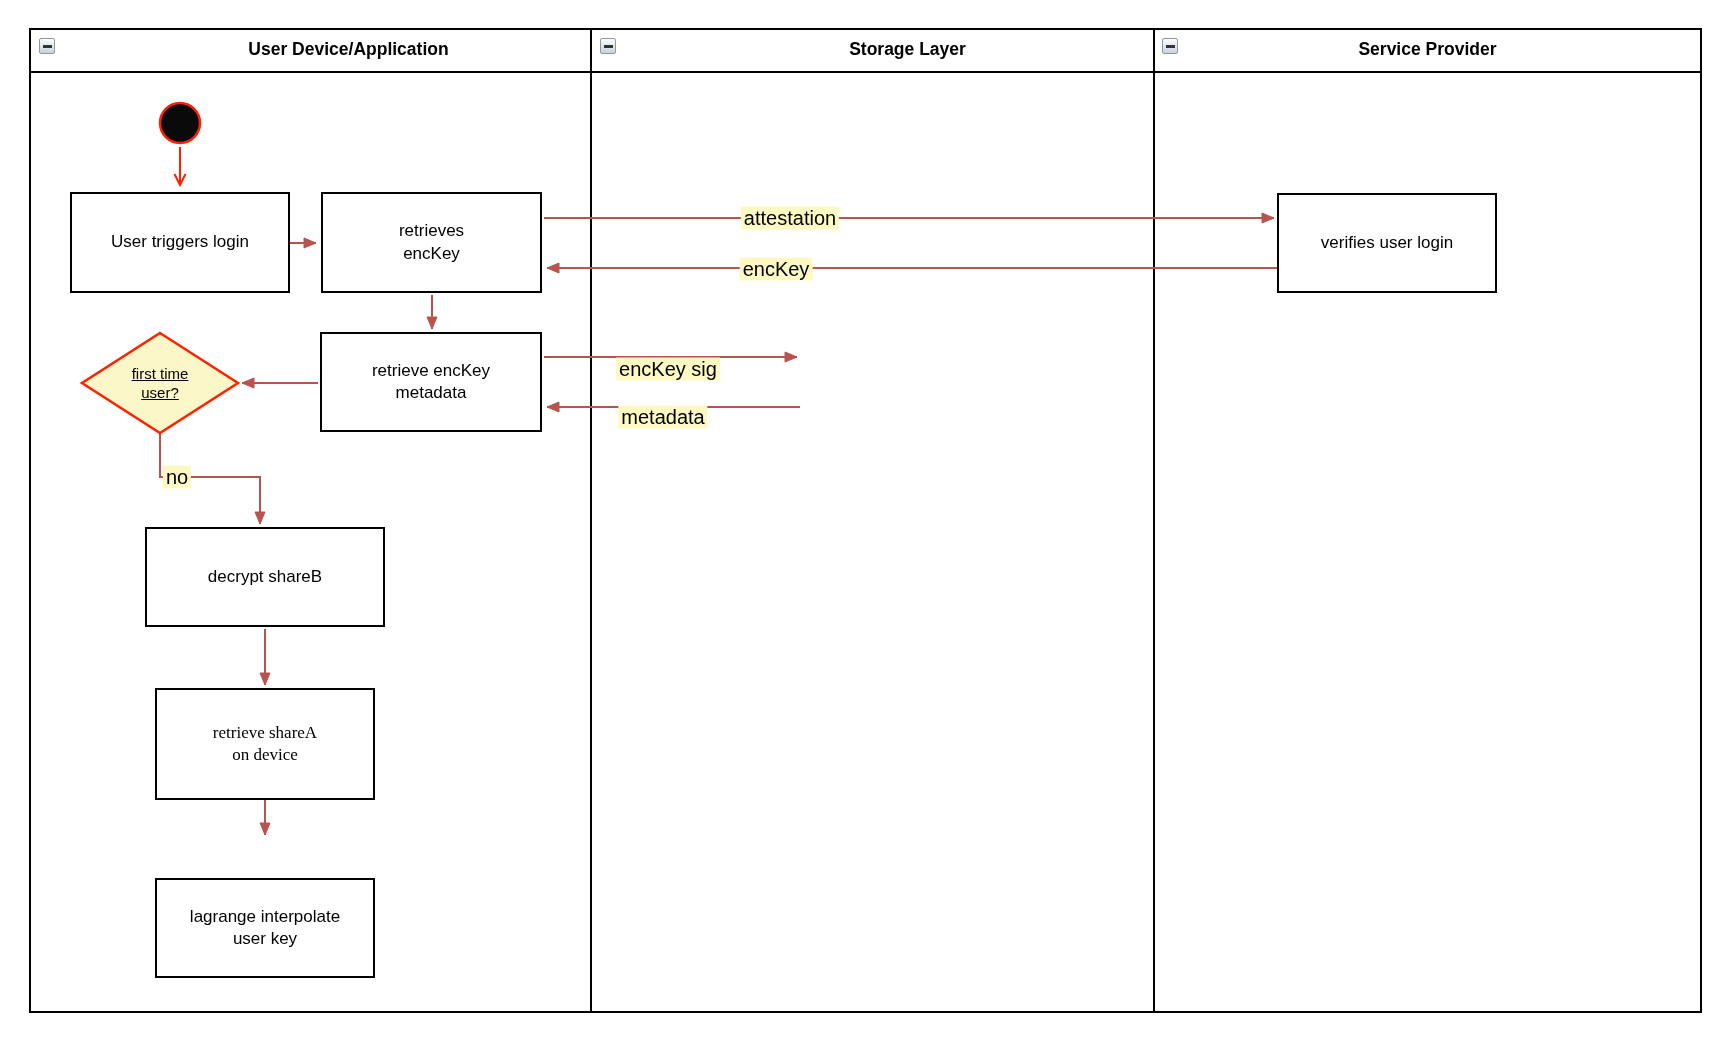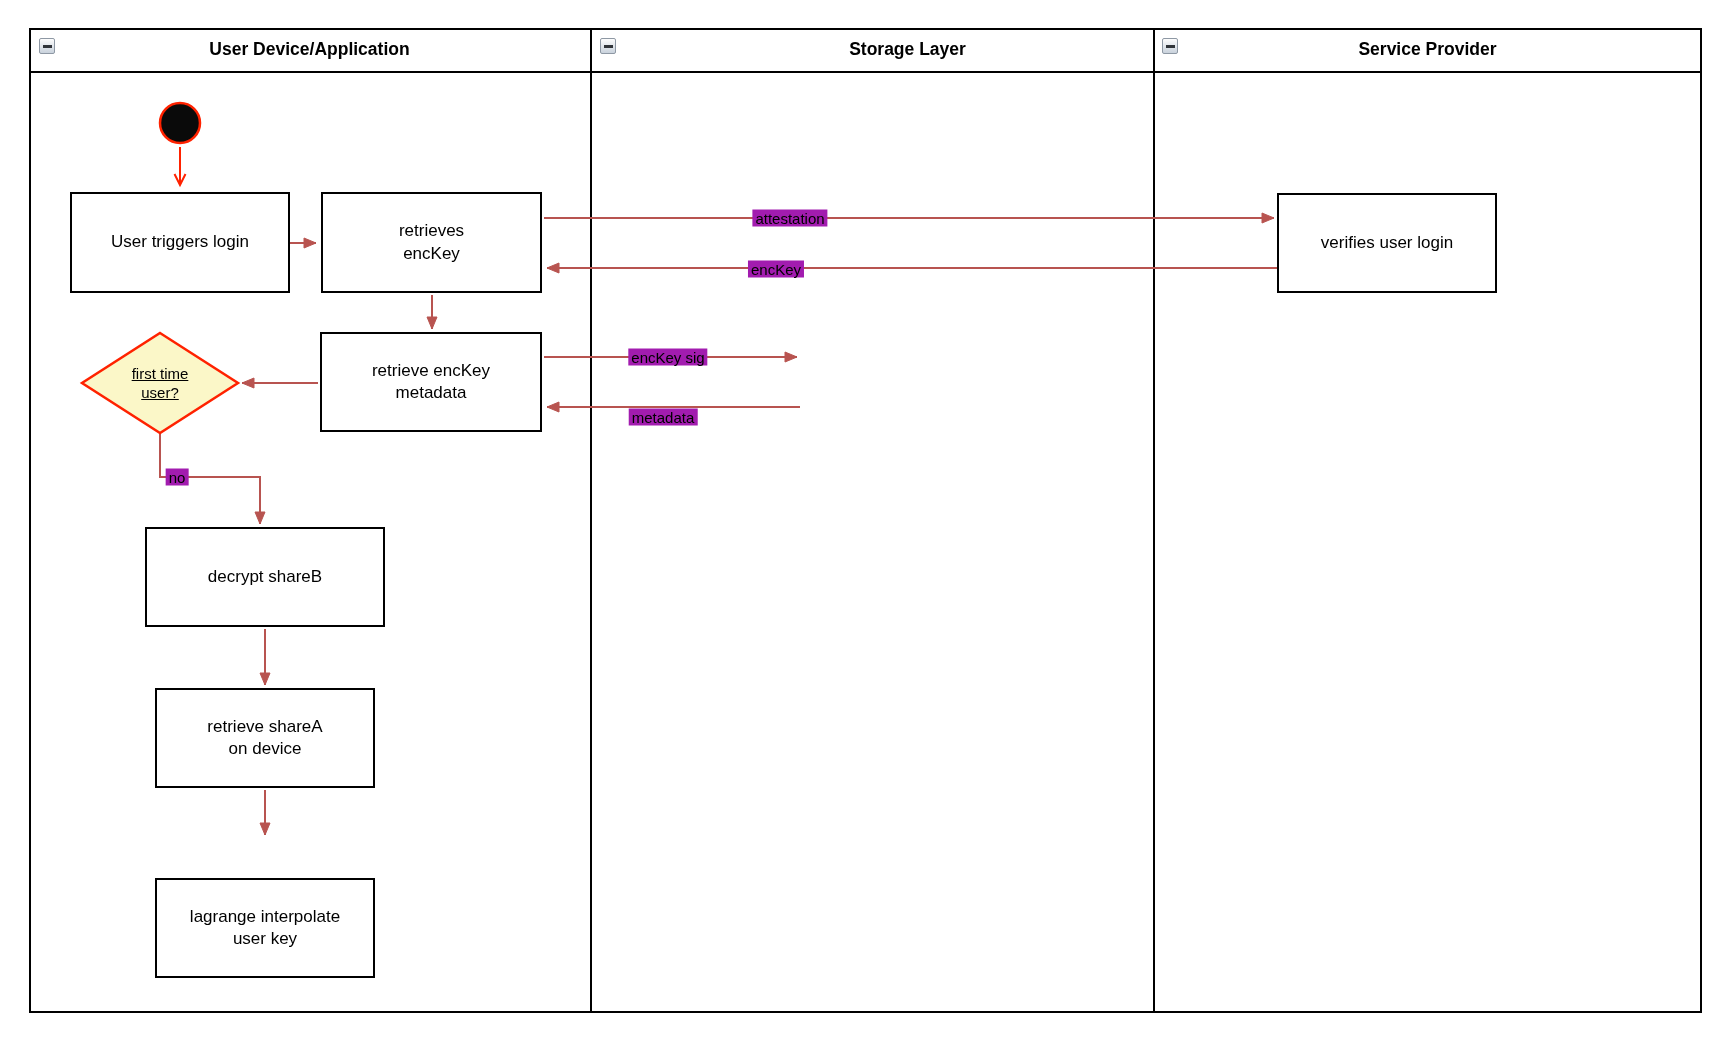--- a/index.html
+++ b/index.html
@@ -7,53 +7,53 @@
     position:relative;width:1732px;height:1038px;background:#fff;
     font-family:"Liberation Sans", sans-serif;color:#000;overflow:hidden;
   }
   
   .pool{position:absolute;left:29px;top:28px;width:1673px;height:985px;
         border:2px solid #000;box-sizing:border-box;background:#fff;}
   .header-sep{position:absolute;left:29px;top:71px;width:1673px;height:2px;background:#000;}
   .lane-sep{position:absolute;top:28px;height:985px;width:2px;background:#000;}
   #lane-sep-1{left:590px;} #lane-sep-2{left:1153px;}
   .lane-header{position:absolute;top:28px;height:43px;display:flex;align-items:center;justify-content:center;}
-  #lane-header-0{left:29px;width:561px;}
+  #lane-header-0{left:29px;width:561px;padding-left:39px;}
   #lane-header-1{left:590px;width:563px;margin-left:36px;}
   #lane-header-2{left:1153px;width:549px;}
   .lane-title{font-weight:bold;font-size:17.5px;}
   .collapse-btn{position:absolute;top:38px;width:16px;height:16px;border:1px solid #8e98a4;
       border-radius:2px;background:linear-gradient(#fdfdfd,#c9d2dc);box-sizing:border-box;
       display:flex;align-items:center;justify-content:center;}
   .collapse-btn .bar{width:9px;height:3px;background:#31353a;}
   #collapse-0{left:39px;} #collapse-1{left:600px;} #collapse-2{left:1162px;}
 
   
   .node-box{position:absolute;border:2px solid #000;background:#fff;box-sizing:border-box;
       display:flex;align-items:center;justify-content:center;text-align:center;}
   .node-label{font-size:17px;line-height:1.3;white-space:pre-line;}
   #box-user-triggers-login{left:70px;top:192px;width:220px;height:101px;}
   #box-retrieves-enckey{left:321px;top:192px;width:221px;height:101px;}
   #box-verifies-user-login{left:1277px;top:193px;width:220px;height:100px;}
   #box-retrieve-enckey-metadata{left:320px;top:332px;width:222px;height:100px;}
   #box-verifies-enckey-signature{left:800px;top:332px;width:222px;height:100px;}
   #box-decrypt-shareb{left:145px;top:527px;width:240px;height:100px;}
-  #box-retrieve-sharea{left:155px;top:688px;width:220px;height:100px;}
+  #box-retrieve-sharea{left:155px;top:688px;width:220px;height:112px;font-family:Liberation Serif, serif;}
   #box-lagrange{left:155px;top:838px;width:220px;height:100px;margin-top:40px;}
 
   .decision-label{position:absolute;left:100px;top:351px;width:120px;height:64px;
       display:flex;align-items:center;justify-content:center;text-align:center;
       font-size:15px;line-height:1.3;white-space:pre-line;text-decoration:underline;}
 
   
-  .edge-label{position:absolute;transform:translate(-50%,-50%);background:#a21caf;
-      padding:0 3px;font-size:15px;white-space:nowrap;}
+  .edge-label{position:absolute;transform:translate(-50%,-50%);background:#fef9c3;
+      padding:0 3px;font-size:20px;white-space:nowrap;}
   #label-attestation{left:790px;top:218px;}
   #label-enckey{left:776px;top:269px;}
-  #label-enckey-sig{left:668px;top:357px;}
+  #label-enckey-sig{left:668px;top:369px;}
   #label-metadata{left:663px;top:417px;}
   #label-no{left:177px;top:477px;}
 
   
   svg.overlay{position:absolute;left:0;top:0;width:1732px;height:1038px;pointer-events:none;}
   .edge{stroke:var(--arrow,#B85450);stroke-width:2;fill:none;}
   .start-edge{stroke:var(--start-accent,#FF2200);stroke-width:2;fill:none;}
   .brick-head{fill:var(--arrow,#B85450);stroke:var(--arrow,#B85450);stroke-linejoin:round;}
   .red-head{fill:none;stroke:var(--start-accent,#FF2200);stroke-width:2;}
   .decision{fill:var(--decision-fill,#FBF7C8);stroke:var(--decision-border,#FF2200);stroke-width:2.5;}

